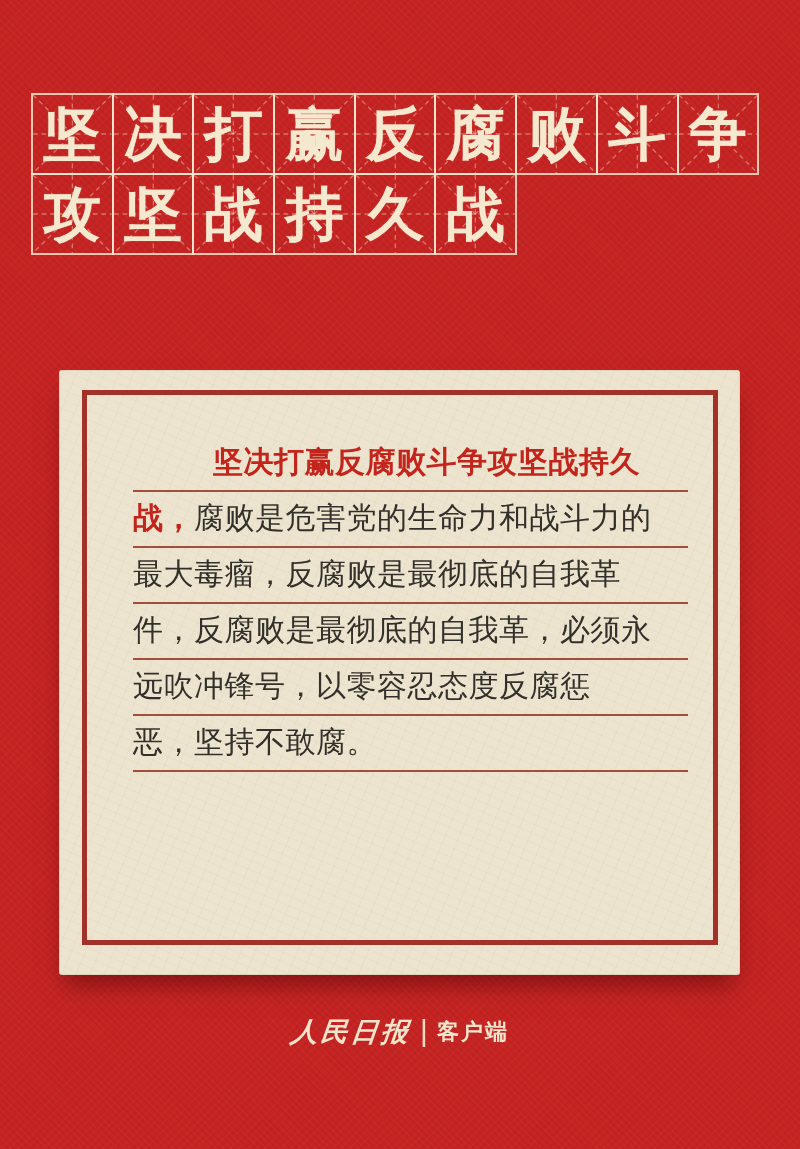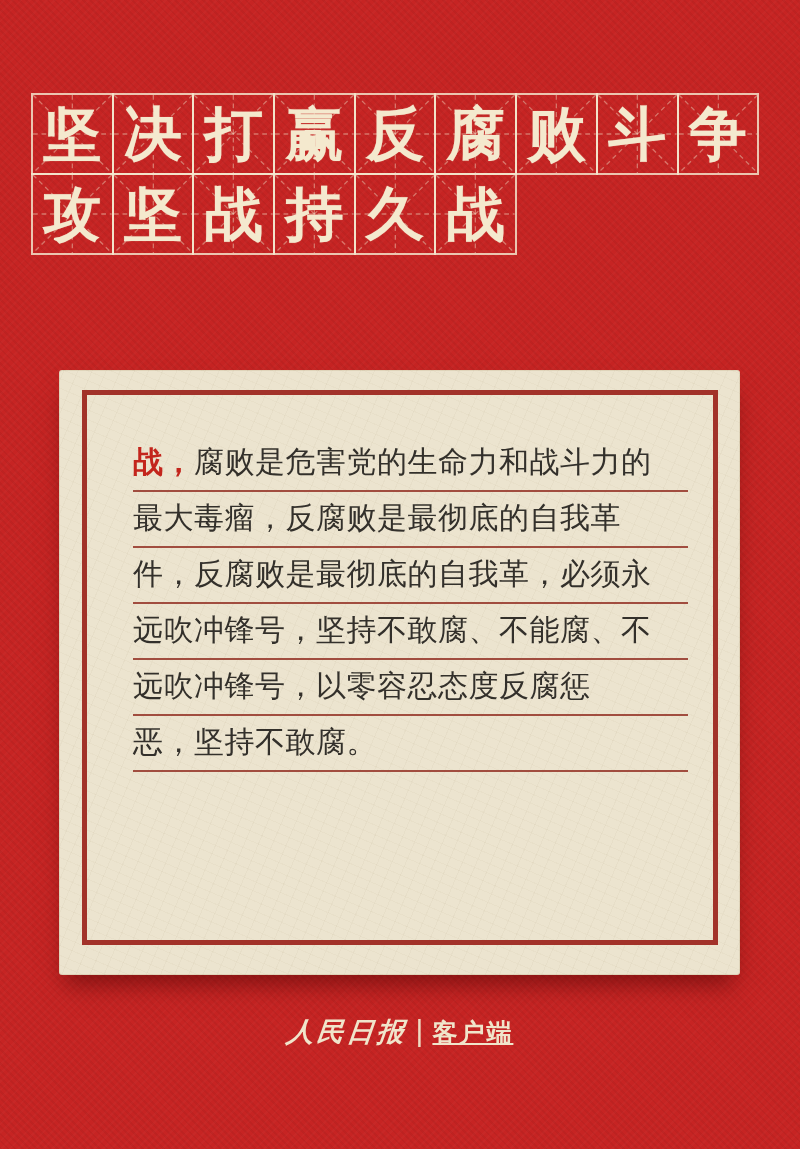--- a/index.html
+++ b/index.html
@@ -55,21 +55,21 @@
   .footer{
     position:absolute; left:0; top:1008px; width:800px; height:48px;
     display:flex; align-items:center; justify-content:center; gap:9px;
     color:#f0e5cb;
   }
   .brand-script{
     font-family:"DejaVu Serif", serif; font-style:italic; font-weight:700;
     font-size:27px; letter-spacing:3px; transform:skewX(-6deg);
   }
   .brand-divider{font-weight:300; font-size:30px; line-height:1; opacity:0.95; transform:translateY(-1px);}
-  .brand-product{font-weight:700; font-size:25px; letter-spacing:2px;text-decoration:underline;}
+  .brand-product{font-weight:700; font-size:22px; letter-spacing:2px;}
 </style>
 </head>
 <body>
 
 <div class="poster">
 
   <div id="calligraphy">
       <div class="calli-row r0">
         <div class="calli-cell">
           <svg viewBox="0 0 83 82" preserveAspectRatio="none">
@@ -237,24 +237,24 @@
             </g>
           </svg>
           <span class="calli-char">战</span>
         </div>
       </div>
     </div>
 
   <div class="card">
     <div class="card-frame"></div>
     <div class="card-lines" id="card-lines">
+        <div class="card-line lead"><span class="em">坚决打赢反腐败斗争攻坚战持久</span></div>
         <div class="card-line"><span class="em">战，</span><span>腐败是危害党的生命力和战斗力的</span></div>
         <div class="card-line"><span>最大毒瘤，反腐败是最彻底的自我革</span></div>
         <div class="card-line"><span>件，反腐败是最彻底的自我革，必须永</span></div>
-        <div class="card-line"><span>远吹冲锋号，坚持不敢腐、不能腐、不</span></div>
         <div class="card-line"><span>远吹冲锋号，以零容忍态度反腐惩</span></div>
         <div class="card-line"><span>恶，坚持不敢腐。</span></div>
       </div>
   </div>
 
   <div class="footer">
     <span class="brand-script">人民日报</span>
     <span class="brand-divider">|</span>
     <span class="brand-product">客户端</span>
   </div>

